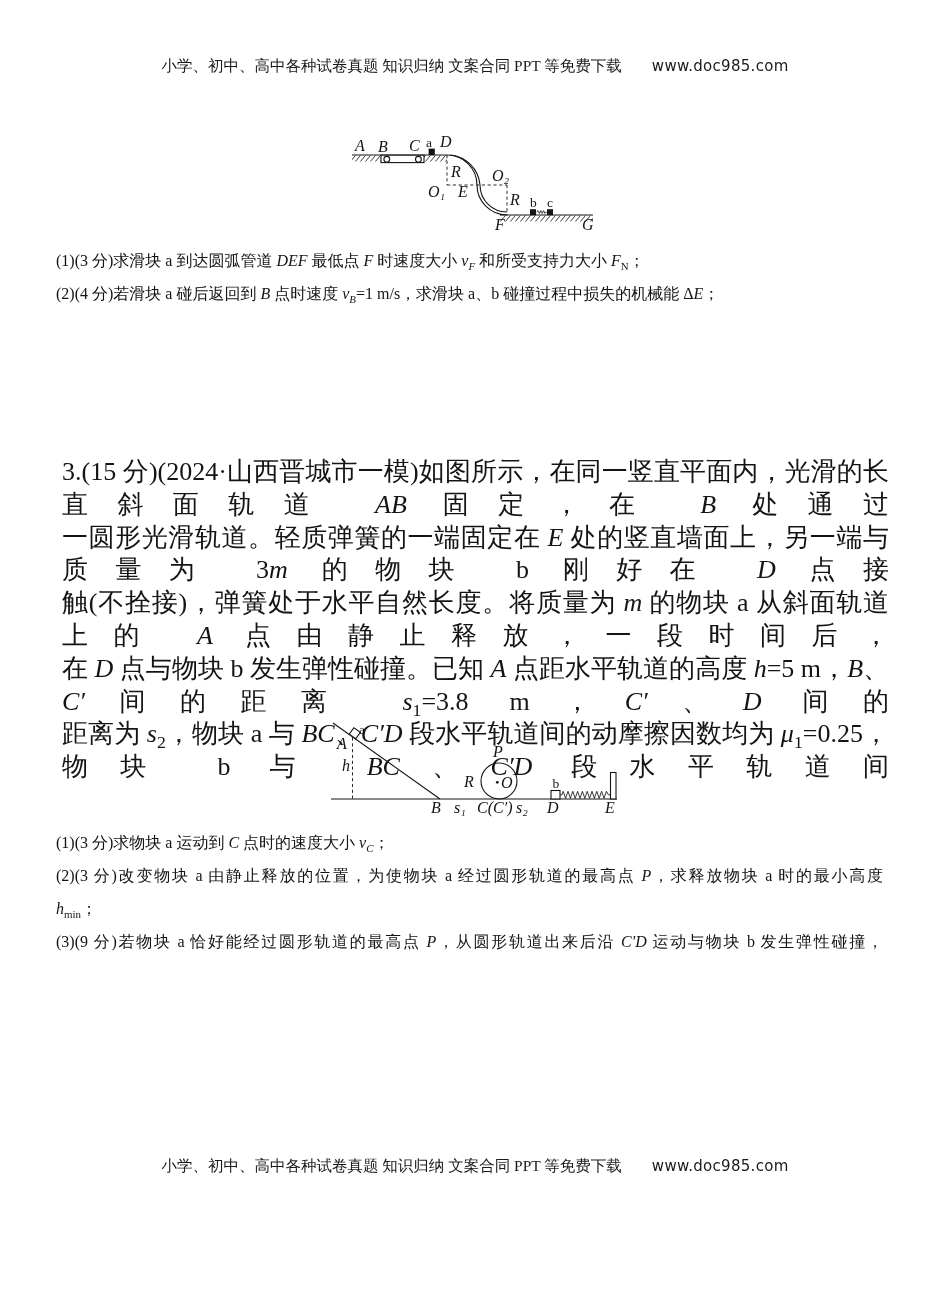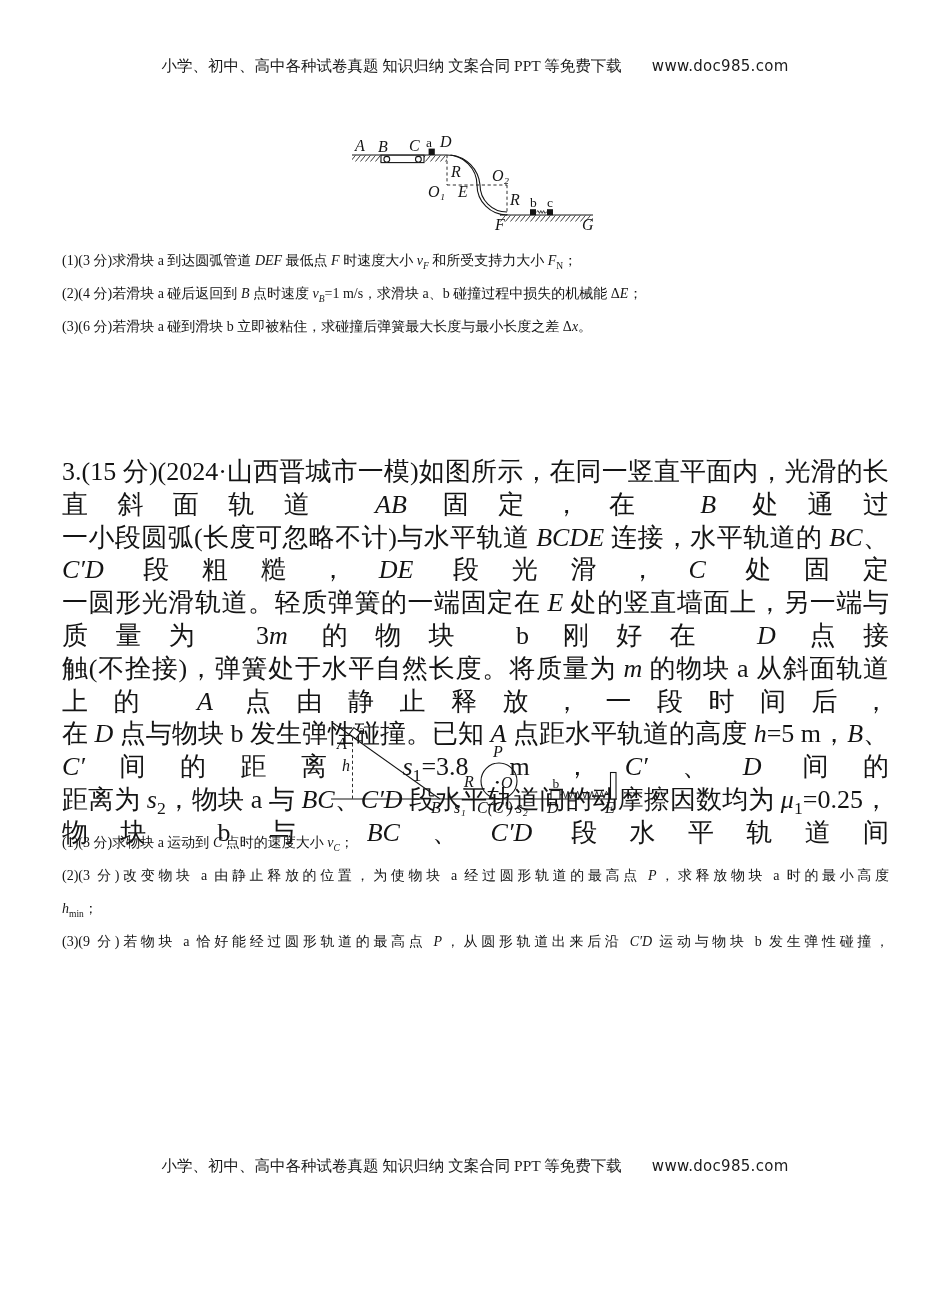--- a/index.html
+++ b/index.html
@@ -13,22 +13,22 @@
     position:absolute;left:0;width:950px;text-align:center;
     font-size:15.5px;white-space:nowrap;color:#1a1a1a;
   }
   .header{top:56px;}
   .footer{top:1156px;}
   .url{
     font-family:"DejaVu Sans","Liberation Sans",sans-serif;
     font-size:15px;margin-left:30px;letter-spacing:0.3px;
   }
   .qblock{
-    position:absolute;left:62px;width:827px;
-    font-size:14px;line-height:33px;
+    position:absolute;left:56px;width:827px;
+    font-size:16px;line-height:33px;
   }
   .q1{top:244px;}
   .q3{top:826px;}
   .stem{
     position:absolute;left:62px;width:827px;top:456px;
     font-size:26px;line-height:32.8px;
   }
   .line{min-height:1em;}
   .jl{text-align:justify;text-align-last:justify;}
   sub,sup{font-size:68%;line-height:0;}
@@ -97,26 +97,24 @@
     <text class="it" x="510" y="205">R</text>
     <text class="sm" x="530" y="206.5">b</text>
     <text class="sm" x="547" y="206.5">c</text>
     <text class="it" x="495" y="230">F</text>
     <text class="it" x="582" y="230">G</text>
   </svg>
 
   <div class="qblock q1">
     <div class="line">(1)(3 分)求滑块 a 到达圆弧管道 <i>DEF</i> 最低点 <i>F</i> 时速度大小 <i>v<sub>F</sub></i> 和所受支持力大小 <i>F</i><sub>N</sub>；</div>
     <div class="line">(2)(4 分)若滑块 a 碰后返回到 <i>B</i> 点时速度 <i>v<sub>B</sub></i>=1 m/s，求滑块 a、b 碰撞过程中损失的机械能 Δ<i>E</i>；</div>
-    <div class="line">(3)(6 分)若滑块 a 碰到滑块 b 立即被粘住，求碰撞后弹簧最大长度与最小长度之差 Δ<i>x</i>。</div>
   </div>
 
   <div class="stem">
     <div class="line jl">3.(15 分)(2024·山西晋城市一模)如图所示，在同一竖直平面内，光滑的长直斜面轨道 <i>AB</i> 固定，在 <i>B</i> 处通过</div>
-    <div class="line jl">一小段圆弧(长度可忽略不计)与水平轨道 <i>BCDE</i> 连接，水平轨道的 <i>BC</i>、<i>C′D</i> 段粗糙，<i>DE</i> 段光滑，<i>C</i> 处固定</div>
     <div class="line jl">一圆形光滑轨道。轻质弹簧的一端固定在 <i>E</i> 处的竖直墙面上，另一端与质量为 3<i>m</i> 的物块 b 刚好在 <i>D</i> 点接</div>
     <div class="line jl">触(不拴接)，弹簧处于水平自然长度。将质量为 <i>m</i> 的物块 a 从斜面轨道上的 <i>A</i> 点由静止释放，一段时间后，</div>
     <div class="line jl">在 <i>D</i> 点与物块 b 发生弹性碰撞。已知 <i>A</i> 点距水平轨道的高度 <i>h</i>=5 m，<i>B</i>、<i>C′</i>间的距离 <i>s</i><sub>1</sub>=3.8 m，<i>C′</i>、<i>D</i> 间的</div>
     <div class="line jl">距离为 <i>s</i><sub>2</sub>，物块 a 与 <i>BC</i>、<i>C′D</i> 段水平轨道间的动摩擦因数均为 <i>μ</i><sub>1</sub>=0.25，物块 b 与 <i>BC</i>、<i>C′D</i> 段水平轨道间</div>
   </div>
 
   <svg class="d2" width="312" height="104" viewBox="325 716 312 104">
 
     <line class="st" x1="331" y1="799" x2="617" y2="799"></line>
     <line class="st" x1="333" y1="723" x2="440" y2="799"></line>

